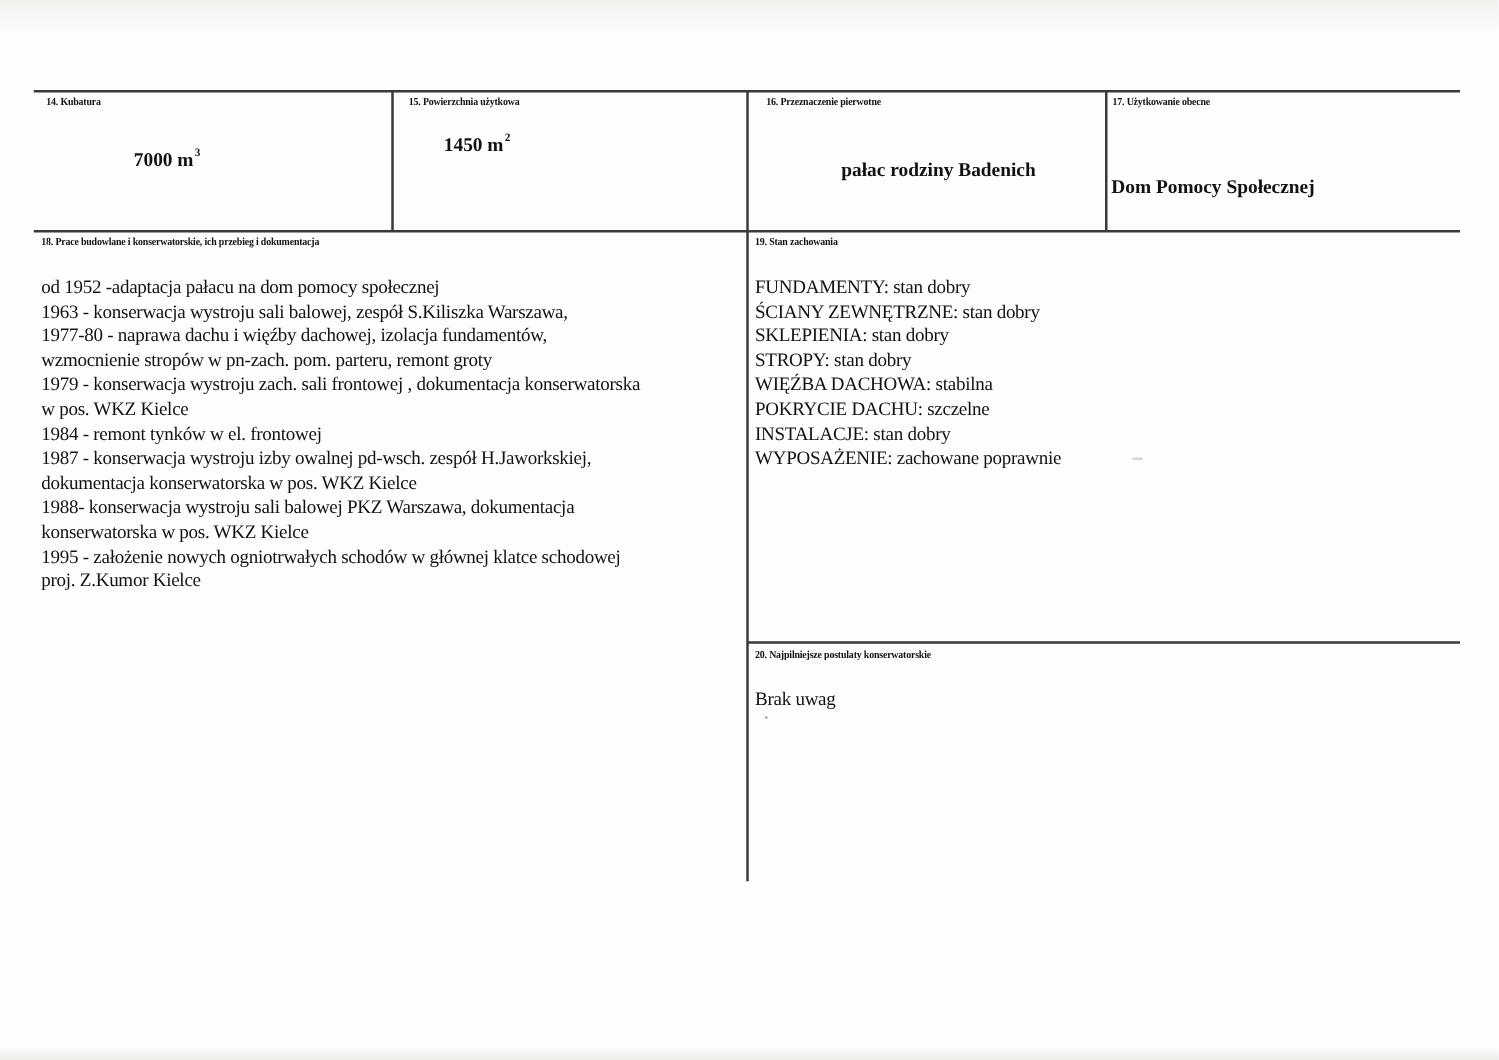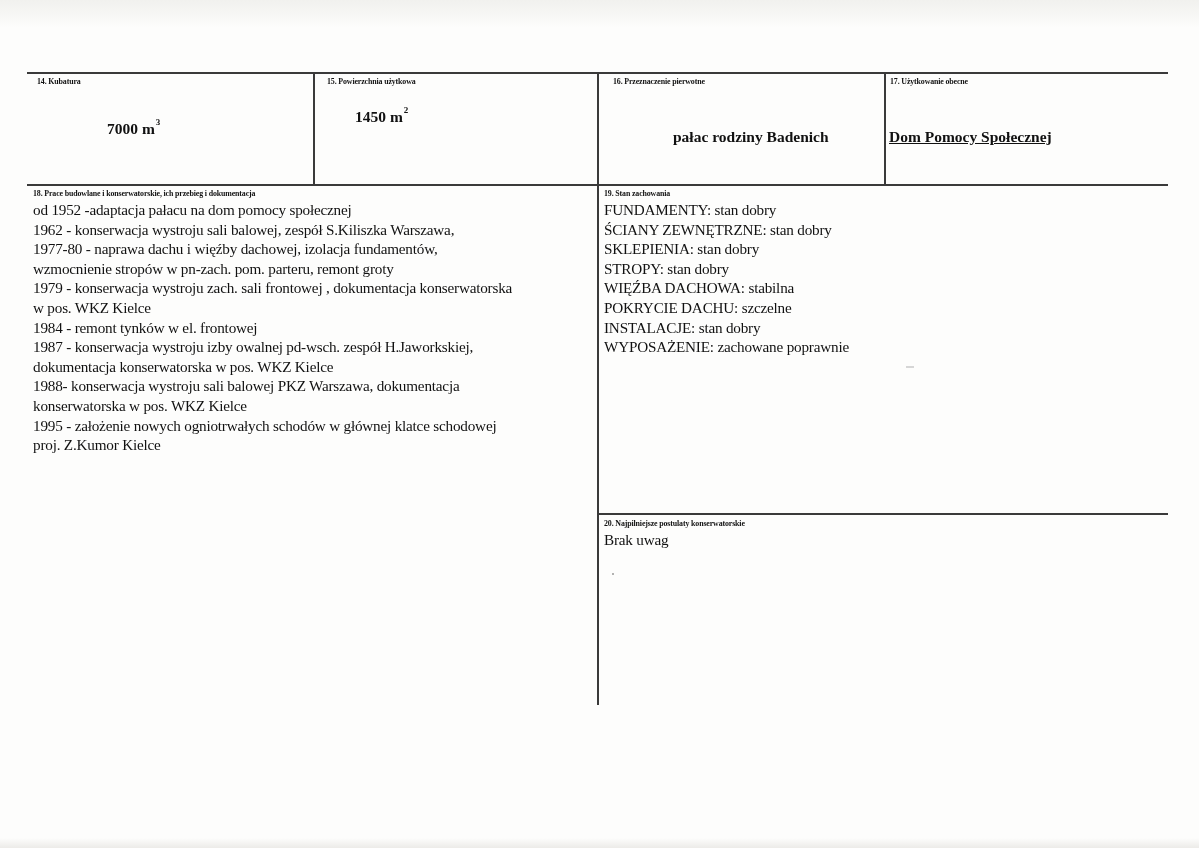--- a/index.html
+++ b/index.html
@@ -24,21 +24,21 @@
     position: absolute; font-weight: bold; font-size: 8.6px;
     letter-spacing: -0.15px; white-space: nowrap; color: #111;
     transform: scaleX(0.92); transform-origin: left center;
   }
   .big {
     position: absolute; font-weight: bold; font-size: 15.5px; white-space: nowrap;
   }
   .big sup { font-size: 9px; vertical-align: top; position: relative; top: -3px; margin-left: 1px; }
   .body-lines {
     position: absolute; font-size: 15.2px; line-height: 19.6px;
-    white-space: nowrap; letter-spacing: -0.2px;
+    white-space: nowrap; letter-spacing: -0.2px; margin-top: 20px;
   }
   .body-lines .ln { display: block; height: 19.6px; }
   .artifact { position: absolute; width: 8px; height: 2px; background: #d6d6d6; }
   .dot { position: absolute; width: 2px; height: 2px; background: #999; border-radius: 1px; }
 </style>
 </head>
 <body>
 
 <div class="scan-top"></div>
 <div class="scan-bottom"></div>
@@ -64,28 +64,28 @@
   </div>
 </section>
 
 <section>
   <div class="label" style="left:613px; top:76px;">16. Przeznaczenie pierwotne</div>
   <div class="big" style="left:673px; top:128px;">pałac  rodziny Badenich</div>
 </section>
 
 <section>
   <div class="label" style="left:890px; top:76px;">17. Użytkowanie obecne</div>
-  <div class="big" style="left:889px; top:128px;text-decoration:underline;">Dom Pomocy Społecznej</div>
+  <div class="big" style="left:889px; top:141px;">Dom Pomocy Społecznej</div>
 </section>
 
 <section>
   <div class="label" style="left:33px; top:188px;">18. Prace budowlane i konserwatorskie, ich przebieg i dokumentacja</div>
   <div class="body-lines" style="left:33px; top:200px;">
     <span class="ln">od 1952  -adaptacja pałacu na dom pomocy społecznej</span>
-    <span class="ln">1962 - konserwacja wystroju sali balowej, zespół S.Kiliszka Warszawa,</span>
+    <span class="ln">1963 - konserwacja wystroju sali balowej, zespół S.Kiliszka Warszawa,</span>
     <span class="ln">1977-80 - naprawa dachu i więźby dachowej, izolacja fundamentów,</span>
     <span class="ln">wzmocnienie stropów w pn-zach. pom. parteru, remont groty</span>
     <span class="ln">1979 - konserwacja wystroju zach. sali frontowej , dokumentacja konserwatorska</span>
     <span class="ln">w pos. WKZ Kielce</span>
     <span class="ln">1984 - remont tynków w el. frontowej</span>
     <span class="ln">1987 - konserwacja  wystroju izby owalnej pd-wsch. zespół H.Jaworkskiej,</span>
     <span class="ln">dokumentacja konserwatorska w pos. WKZ Kielce</span>
     <span class="ln">1988- konserwacja wystroju sali balowej PKZ Warszawa, dokumentacja</span>
     <span class="ln">konserwatorska w pos. WKZ Kielce</span>
     <span class="ln">1995 - założenie nowych ogniotrwałych schodów w głównej klatce schodowej</span>

